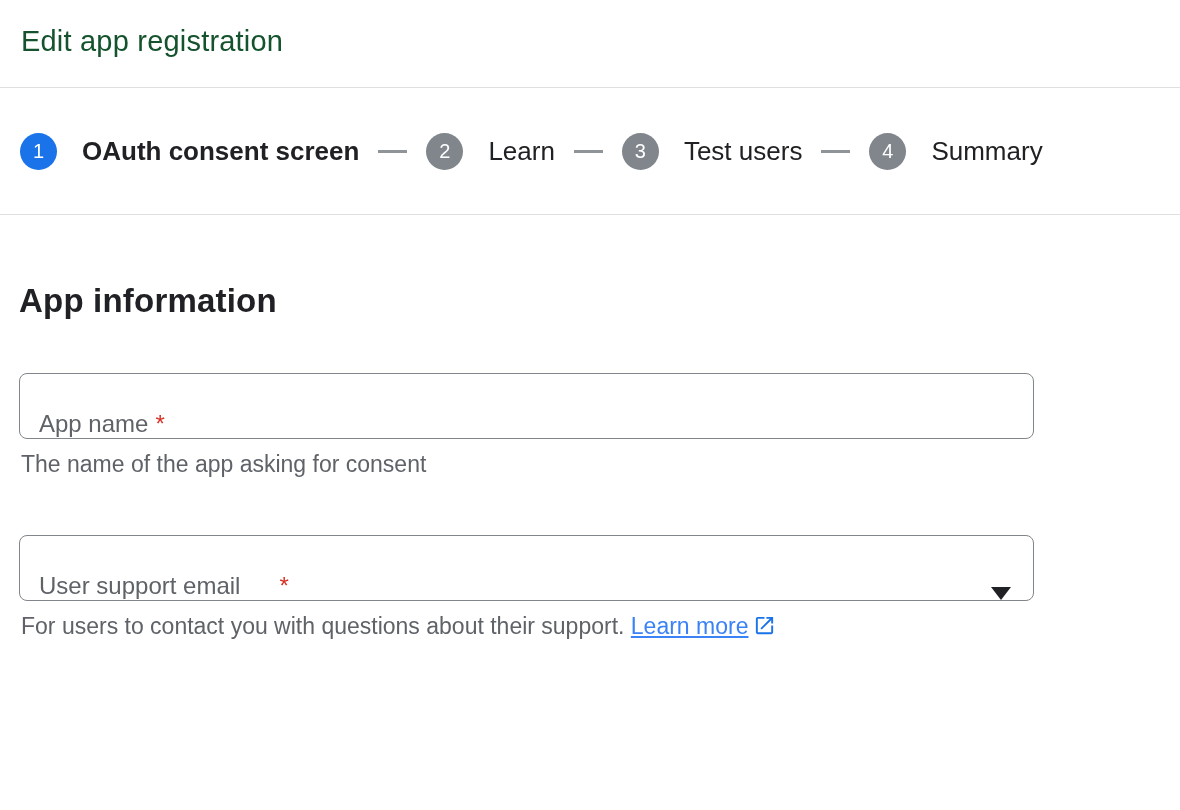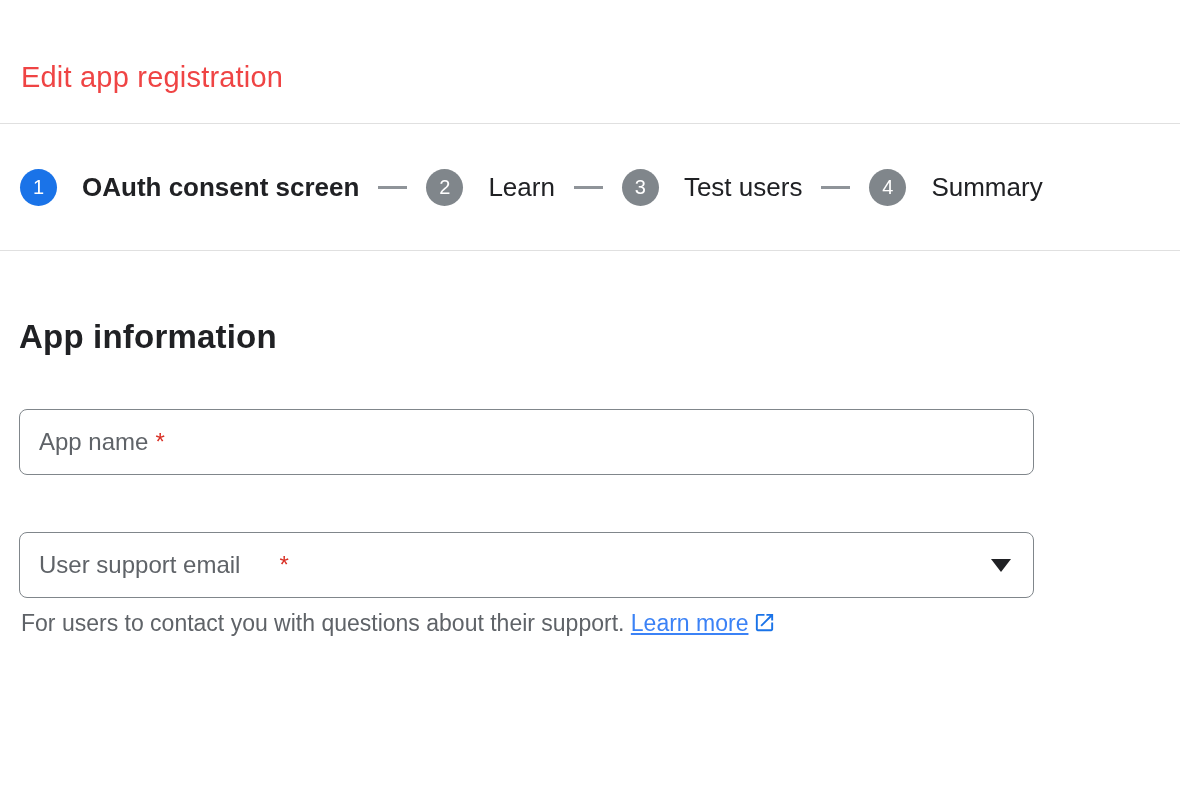--- a/index.html
+++ b/index.html
@@ -12,23 +12,22 @@
     color: #202124;
     overflow: hidden;
   }
 
   
   .page-header { padding: 24px 21px 29px 21px; }
   .page-title {
     font-size: 29px;
     font-weight: 400;
     line-height: 34px;
-    color: #ef4444;
+    color: #14532d;
     letter-spacing: 0.2px;
-    margin-top: 36px;
   }
 
   .divider {
     height: 0;
     border: none;
     border-top: 1px solid #e0e0e0;
     margin: 0;
   }
 
   
@@ -82,21 +81,21 @@
     color: #202124;
   }
 
   
   .field-box {
     width: 1015px;
     height: 66px;
     border: 1.5px solid #80868b;
     border-radius: 8px;
     display: flex;
-    align-items: center;
+    align-items: flex-end;
     padding: 0 22px 0 19px;
     background: #ffffff;
     cursor: text;
   }
   .field-box.first { margin-top: 52px; }
   .field-box.select { margin-top: 57px; cursor: pointer; gap: 32px; }
   .field-label { font-size: 24px; color: #5f6368; white-space: nowrap; }
   .required-star { color: #d93025; font-size: 24px; margin-left: 7px; }
   .caret-down {
     margin-left: auto;
@@ -155,20 +154,21 @@
 
 <hr class="divider">
 
 <main class="main">
   <h2 class="section-title">App information</h2>
 
   <div class="field-box first" role="textbox">
     <span class="field-label">App name</span>
     <span class="required-star">*</span>
   </div>
+  <div class="helper">The name of the app asking for consent</div>
 
   <div class="field-box select" role="combobox">
     <span class="field-label">User support email</span>
     <span class="required-star">*</span>
     <span class="caret-down"></span>
   </div>
   <div class="helper">
     <span>For users to contact you with questions about their support. </span><a><span>Learn more</span><span class="ext-icon"><svg width="23" height="23" viewBox="0 0 24 24">
             <path fill="#1a73e8" d="M19 19H5V5h7V3H5c-1.11 0-2 .9-2 2v14c0 1.1.89 2 2 2h14c1.1 0 2-.9 2-2v-7h-2v7zM14 3v2h3.59l-9.83 9.83 1.41 1.41L19 6.41V10h2V3h-7z"></path>
           </svg></span></a>

